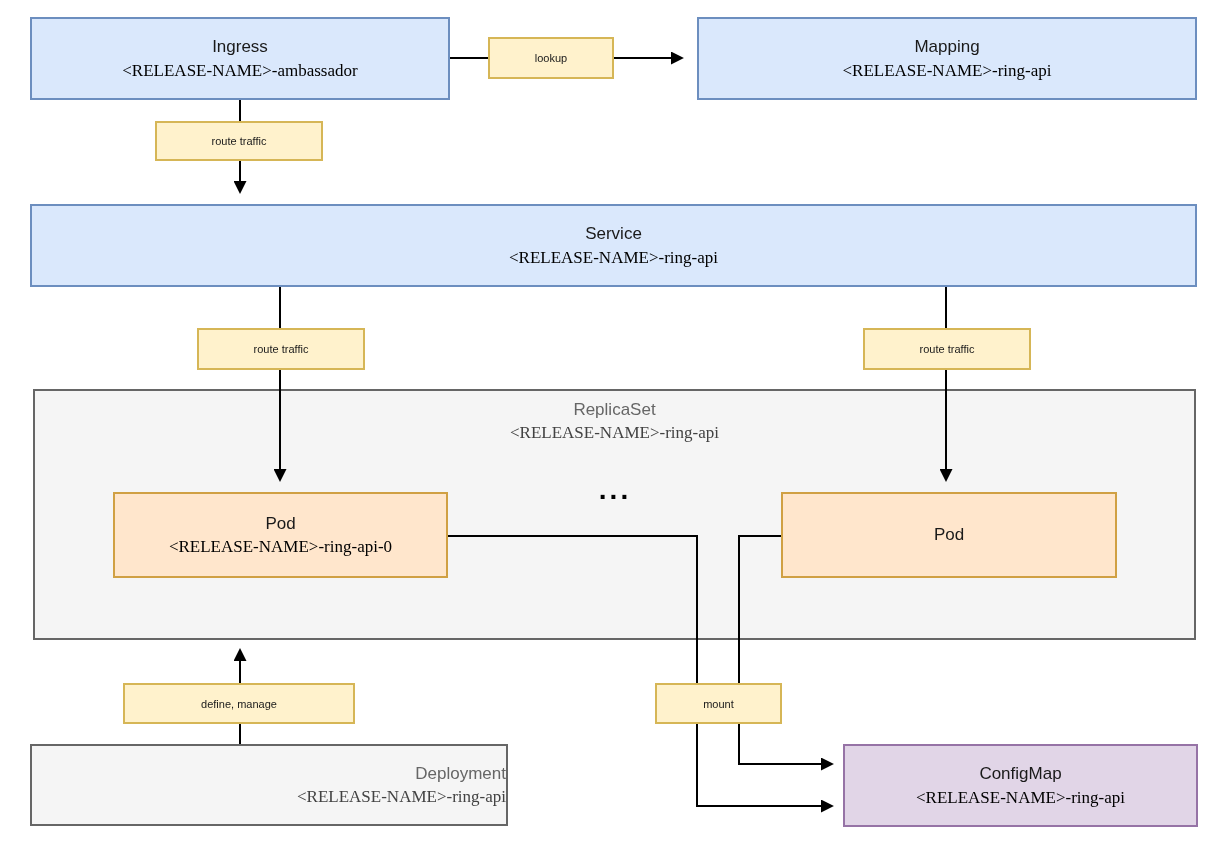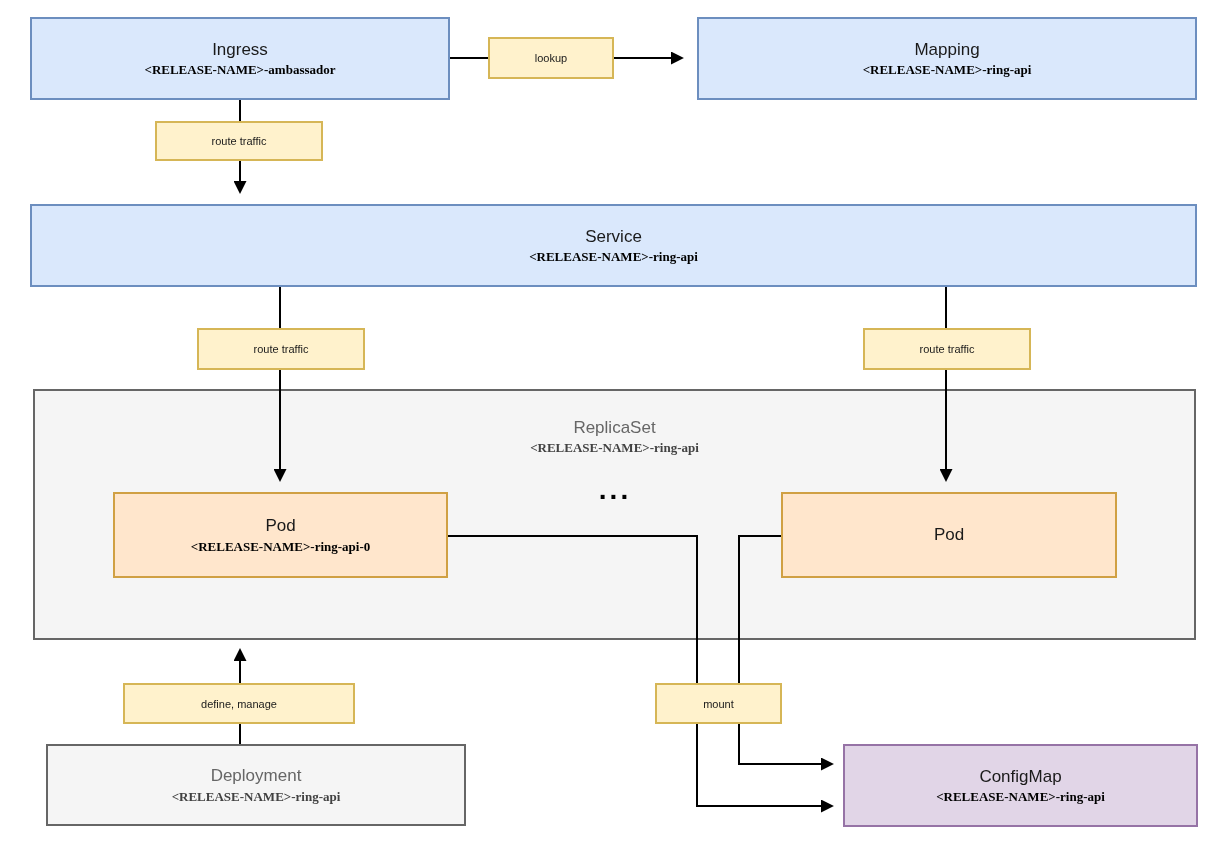--- a/index.html
+++ b/index.html
@@ -2,38 +2,38 @@
 <html><head>
 <meta charset="utf-8">
 <style>
   html,body{margin:0;padding:0;background:#ffffff;}
   #canvas{position:relative;width:1224px;height:848px;background:#ffffff;overflow:hidden;
           font-family:"Liberation Sans",sans-serif;}
 
   .node{position:absolute;box-sizing:border-box;display:flex;flex-direction:column;
         align-items:center;justify-content:center;text-align:center;z-index:3;gap:2px;}
   .node .title{font-size:17px;color:#1a1a1a;line-height:1.25;}
-  .node .subtitle{font-family:"Liberation Serif",serif;font-weight:bold;font-size:13px;
+  .node .subtitle{font-family:"Liberation Serif",serif;font-weight:normal;font-size:17px;
         color:#000000;line-height:1.25;}
 
   .blue{background:#dae8fc;border:2px solid #6c8ebf;}
   .orange{background:#ffe6cc;border:2px solid #d0a043;}
   .purple{background:#e1d5e7;border:2px solid #9673a6;}
   .gray{background:#f5f5f5;border:2px solid #666666;}
   .gray .title{color:#666666;}
   .gray .subtitle{color:#424242;}
 
   #node-ingress   {left:30px;  top:17px;  width:420px; height:83px;}
   #node-mapping   {left:697px; top:17px;  width:500px; height:83px;}
   #node-service   {left:30px;  top:204px; width:1167px;height:83px;}
   #node-replicaset{left:33px;  top:389px; width:1163px;height:251px;z-index:1;
-                   justify-content:flex-start;padding-top:26px;}
+                   justify-content:flex-start;padding-top:8px;}
   #node-pod0      {left:113px; top:492px; width:335px; height:86px;z-index:4;}
   #node-podn      {left:781px; top:492px; width:336px; height:86px;z-index:4;}
-  #node-deployment{left:46px;  top:744px; width:420px; height:82px;}
+  #node-deployment{left:30px;  top:744px; width:478px; height:82px;align-items:flex-end;}
   #node-configmap {left:843px; top:744px; width:355px; height:83px;}
 
   #edges{position:absolute;left:0;top:0;width:1224px;height:848px;z-index:6;pointer-events:none;}
 
   .edge-label{position:absolute;box-sizing:border-box;background:#fff2cc;border:2px solid #d6b656;
         display:flex;align-items:center;justify-content:center;font-size:11px;color:#1a1a1a;
         z-index:10;white-space:nowrap;}
   #label-lookup        {left:488px; top:37px;  width:126px; height:42px;}
   #label-route-ingress {left:155px; top:121px; width:168px; height:40px;}
   #label-route-left    {left:197px; top:328px; width:168px; height:42px;}

